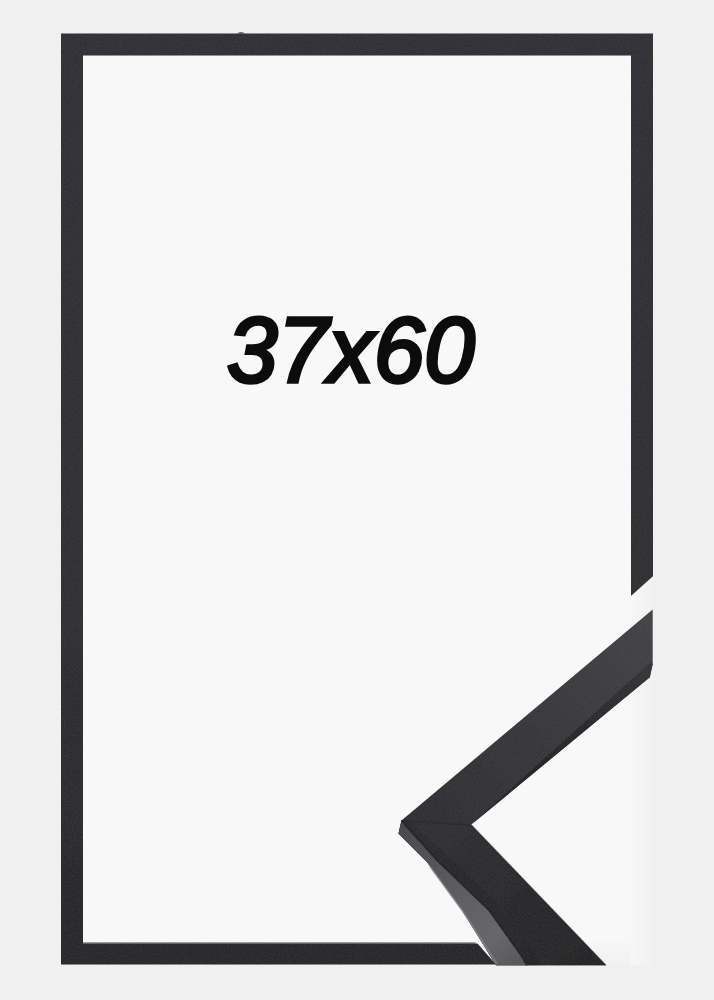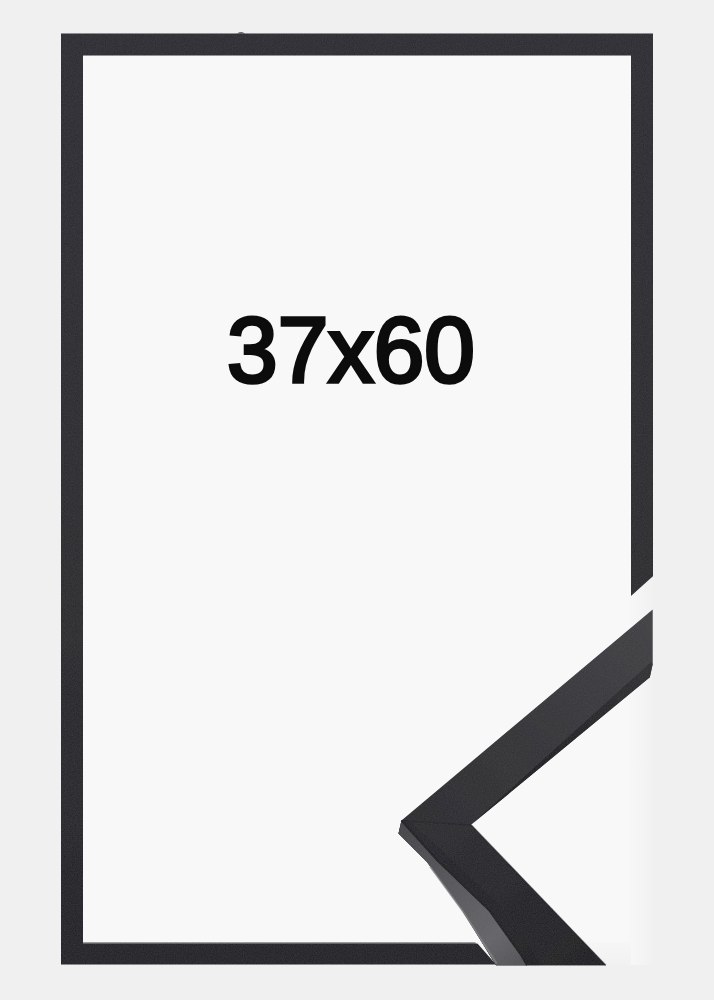--- a/index.html
+++ b/index.html
@@ -1,18 +1,18 @@
 <!DOCTYPE html>
 <html><head>
 <meta charset="utf-8">
 <style>
   html,body{margin:0;padding:0;}
   body{width:714px;height:1000px;overflow:hidden;background:#f0f0f1;
        font-family:"Liberation Sans",sans-serif;}
-  .stage{position:relative;width:596px;height:1000px;}
+  .stage{position:relative;width:596px;height:1000px;font-style:italic;}
   svg{position:absolute;left:0;top:0;}
 </style>
 </head>
 <body>
 <div class="stage">
 <svg width="714" height="1000" viewBox="0 0 714 1000">
   <defs>
     <linearGradient id="topArmG" x1="653" y1="610" x2="430" y2="830" gradientUnits="userSpaceOnUse">
       <stop offset="0" stop-color="#404044"></stop>
       <stop offset="0.55" stop-color="#333337"></stop>

